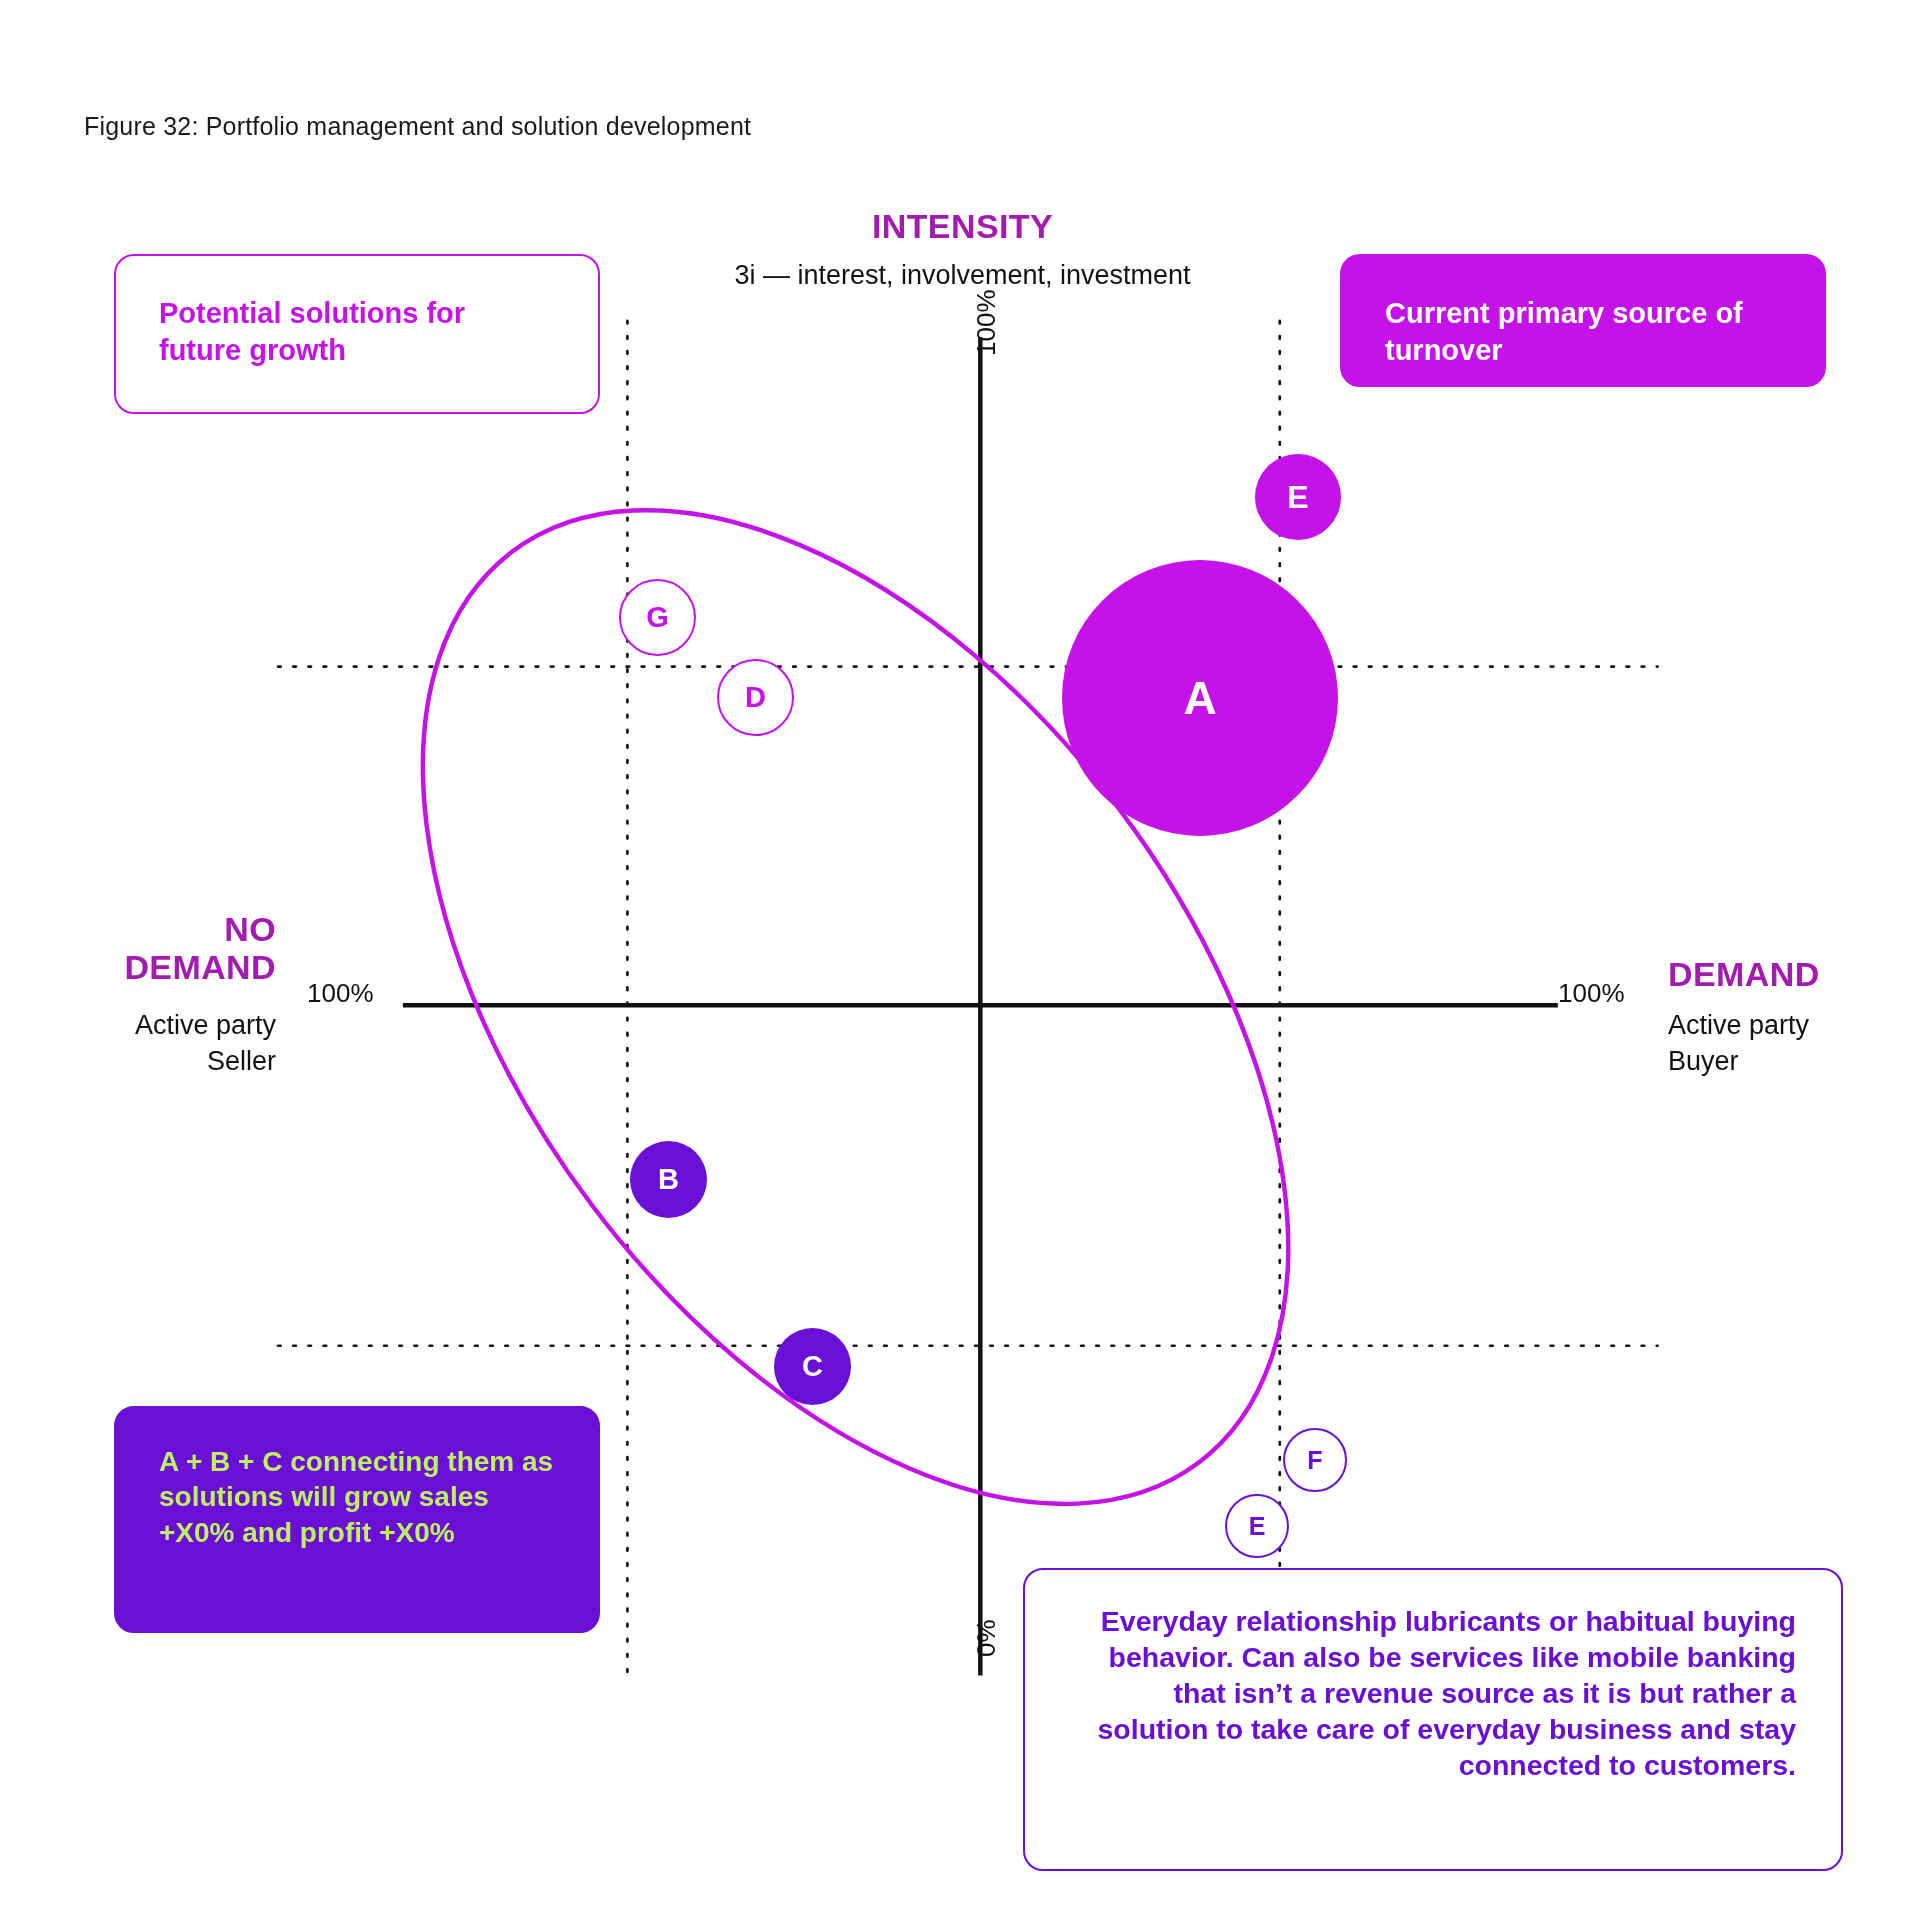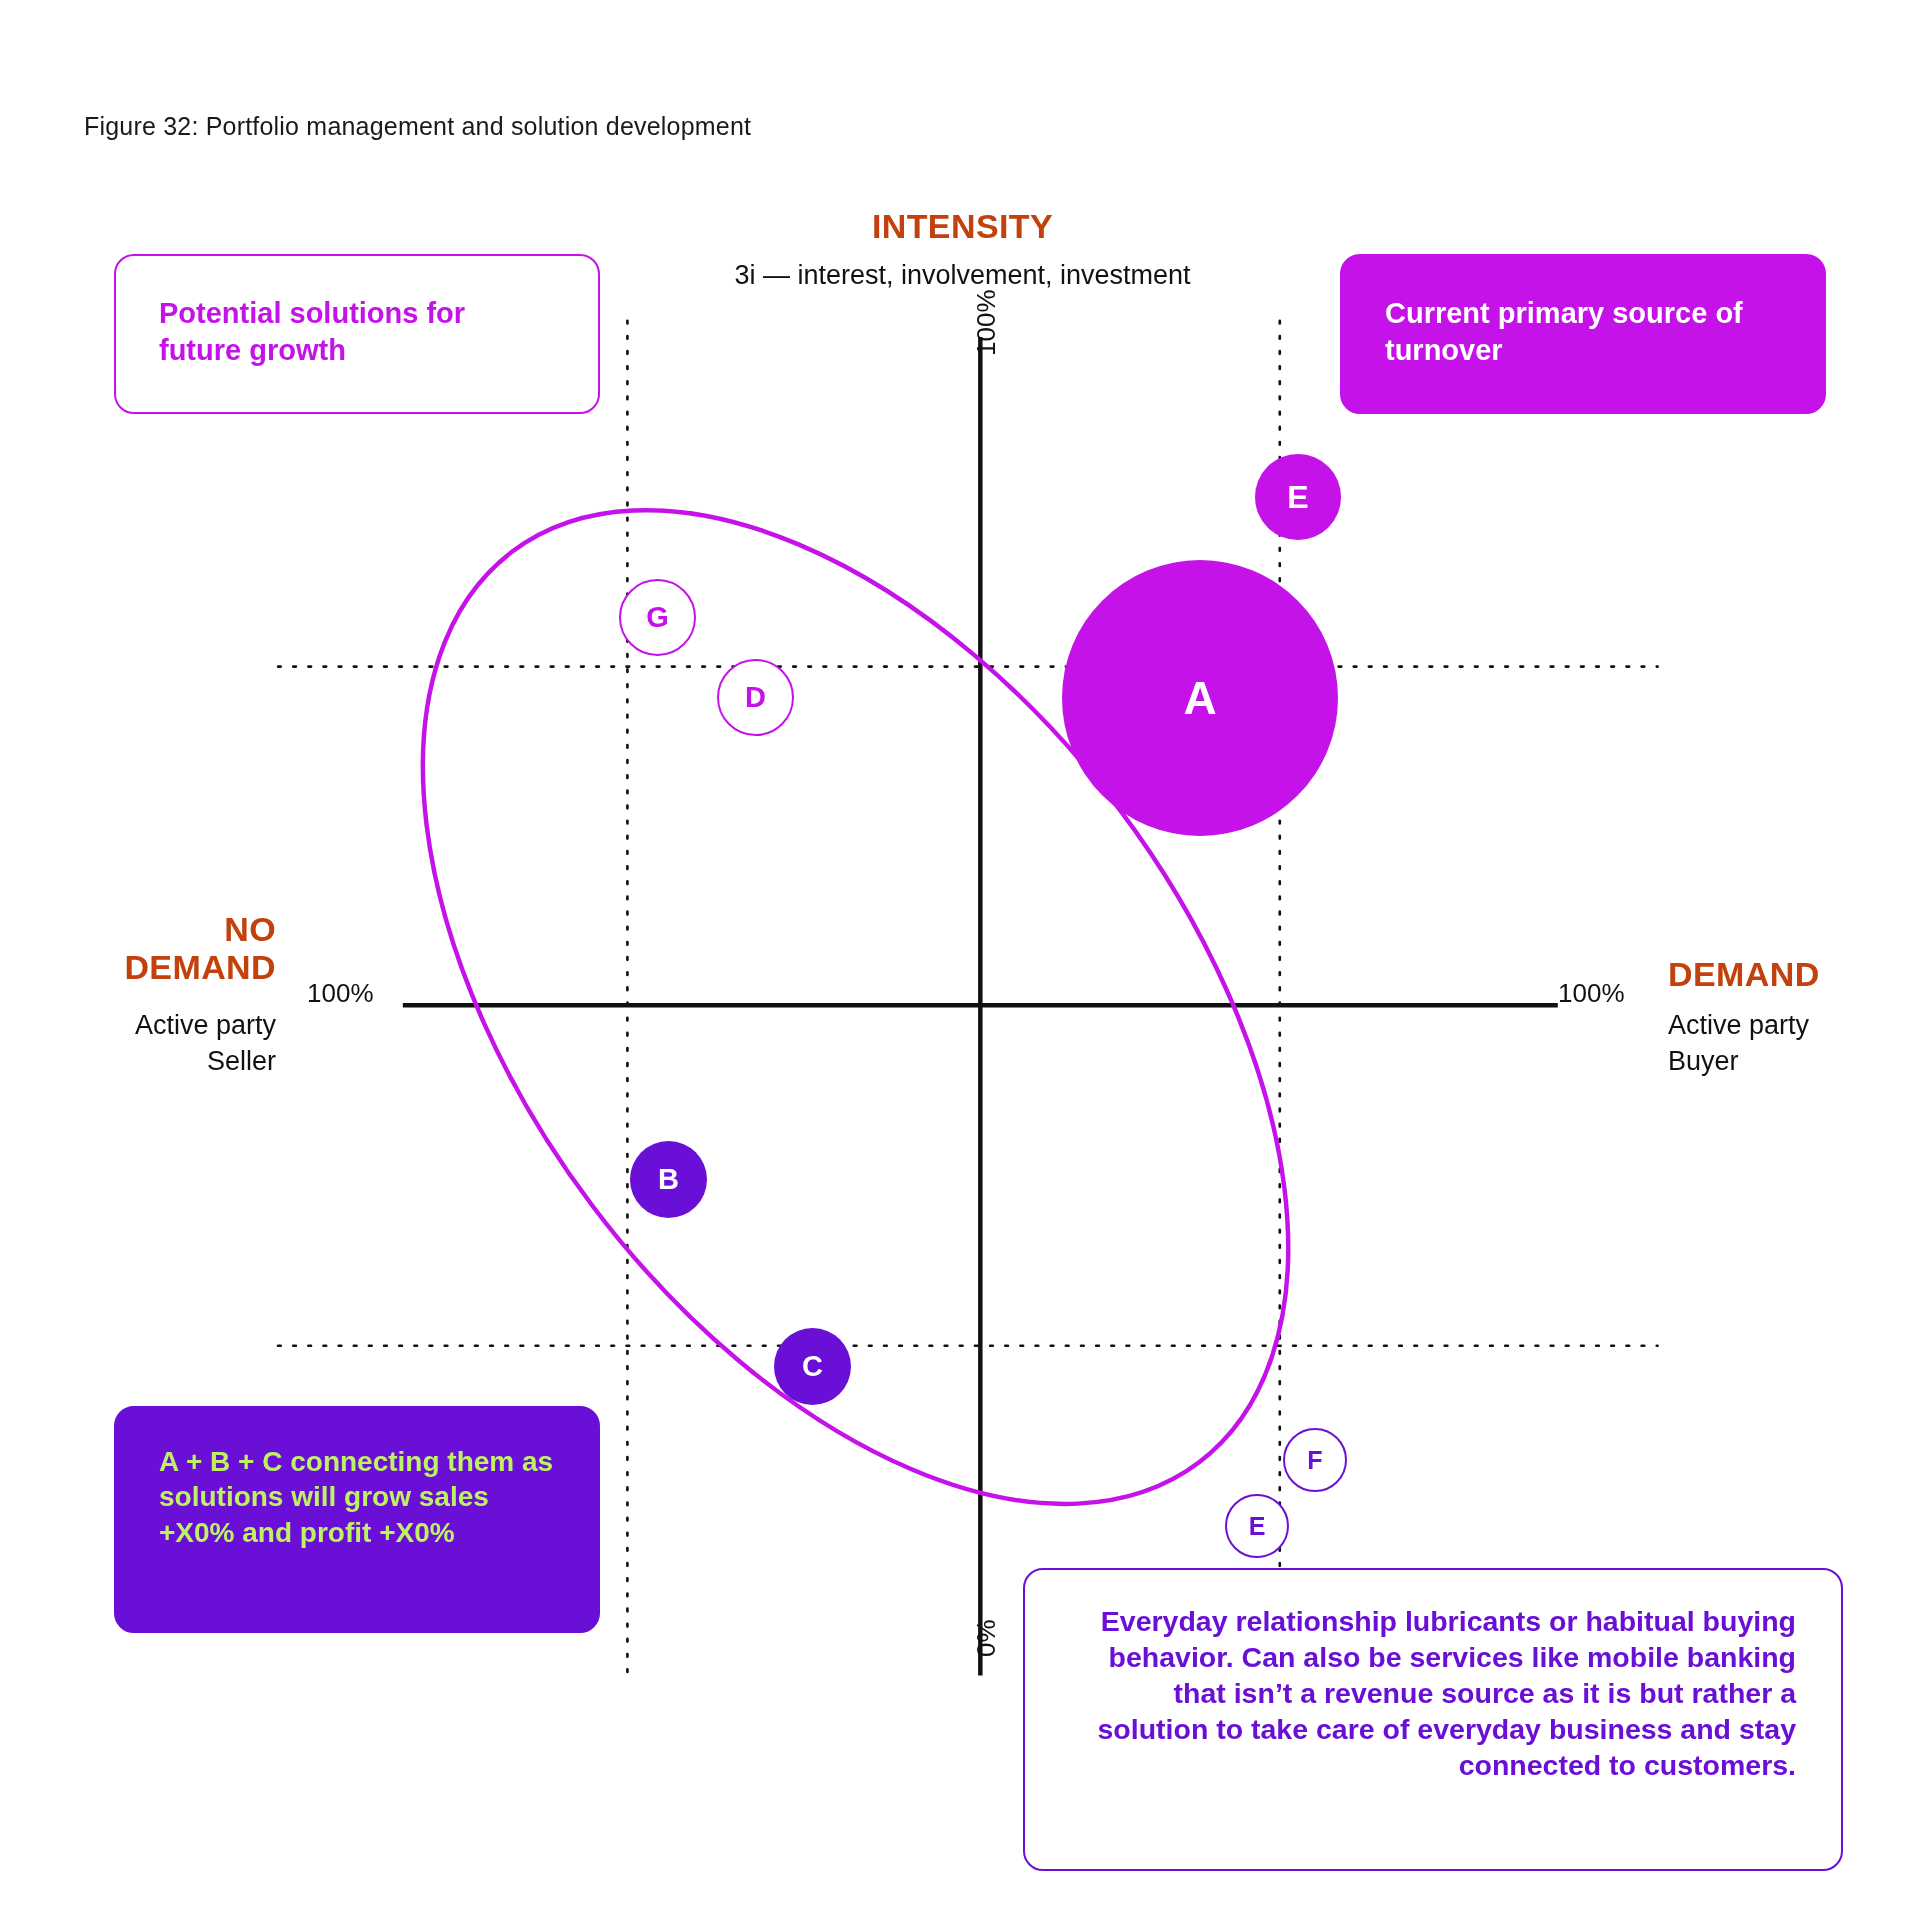--- a/index.html
+++ b/index.html
@@ -26,21 +26,21 @@
     left:0; top:0;
     width:1925px; height:1925px;
     pointer-events:none;
   }
 
   
   .axis-title{
     position:absolute;
     font-weight:bold;
     font-size:34px;
-    color:#c2410c;
+    color:#a21caf;
     letter-spacing:0.4px;
   }
   .axis-sub{
     position:absolute;
     font-size:27px;
     color:#111;
   }
   .tick{
     position:absolute;
     font-size:26px;
@@ -105,21 +105,21 @@
     border:2.7px solid #6a0fd6;
     background:#ffffff;
     color:#6a0fd6;
   }
 
   #callout-future{
     left:114px; top:254px; width:486px; height:160px;
     padding:39px 43px; font-size:29px;
   }
   #callout-turnover{
-    left:1340px; top:254px; width:486px; height:160px;
+    left:1340px; top:254px; width:486px; height:133px;
     padding:39px 43px; font-size:29px;
   }
   #callout-abc{
     left:114px; top:1406px; width:486px; height:227px;
     padding:36px 43px; font-size:28px;
   }
   #callout-everyday{
     left:1023px; top:1568px; width:820px; height:303px;
     padding:34px 45px; font-size:28.5px;text-align:right;
   }

